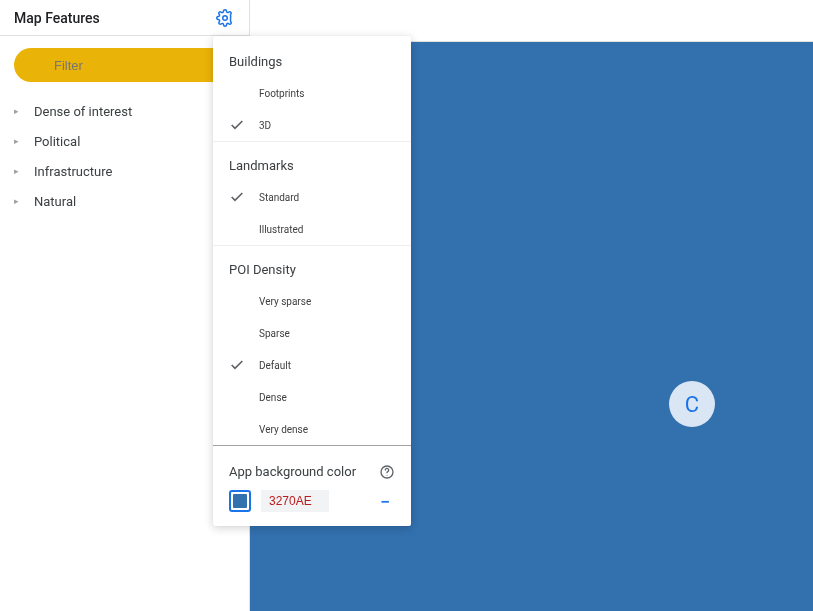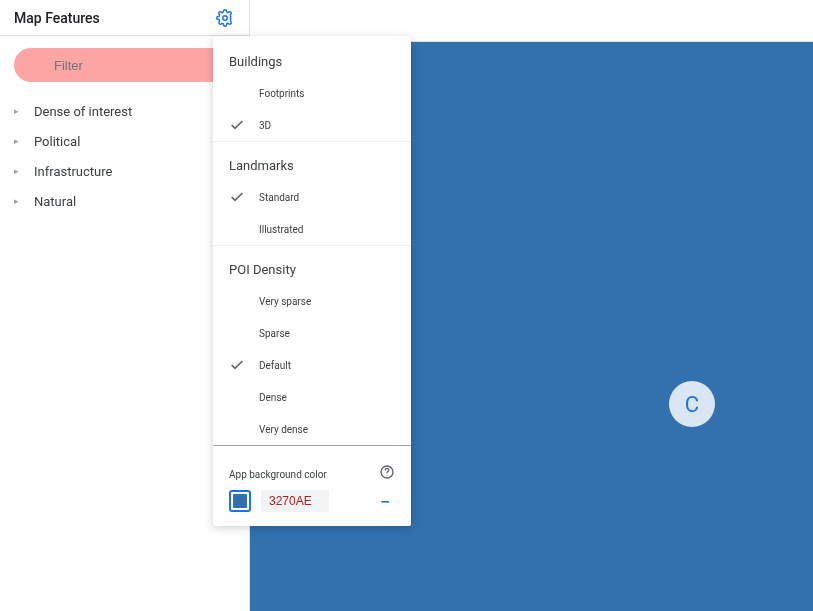--- a/index.html
+++ b/index.html
@@ -45,21 +45,21 @@
       color: #1a73e8;
     }
     .filter-wrap {
       padding: 12px 14px 8px 14px;
     }
     .filter-pill {
       display: flex;
       align-items: center;
       height: 34px;
       border-radius: 17px;
-      background: #fca5a5;
+      background: #eab308;
       padding: 0 14px;
       color: #5f6368;
       gap: 26px;
     }
     .filter-pill input {
       border: none;
       background: transparent;
       outline: none;
       font-size: 13px;
       color: #3c4043;
@@ -153,23 +153,23 @@
       width: 20px;
       display: flex;
       align-items: center;
       color: #5f6368;
     }
     .bg-color-row {
       padding: 8px 16px 4px 16px;
     }
     .bg-color-label {
       display: flex;
-      align-items: flex-end;
+      align-items: flex-start;
       justify-content: space-between;
-      font-size: 10px;
+      font-size: 13px;
       color: #3c4043;
       margin-bottom: 10px;
     }
     .help-icon {
       width: 16px; height: 16px;
       color: #5f6368;
     }
     .color-input-row {
       display: flex;
       align-items: center;

